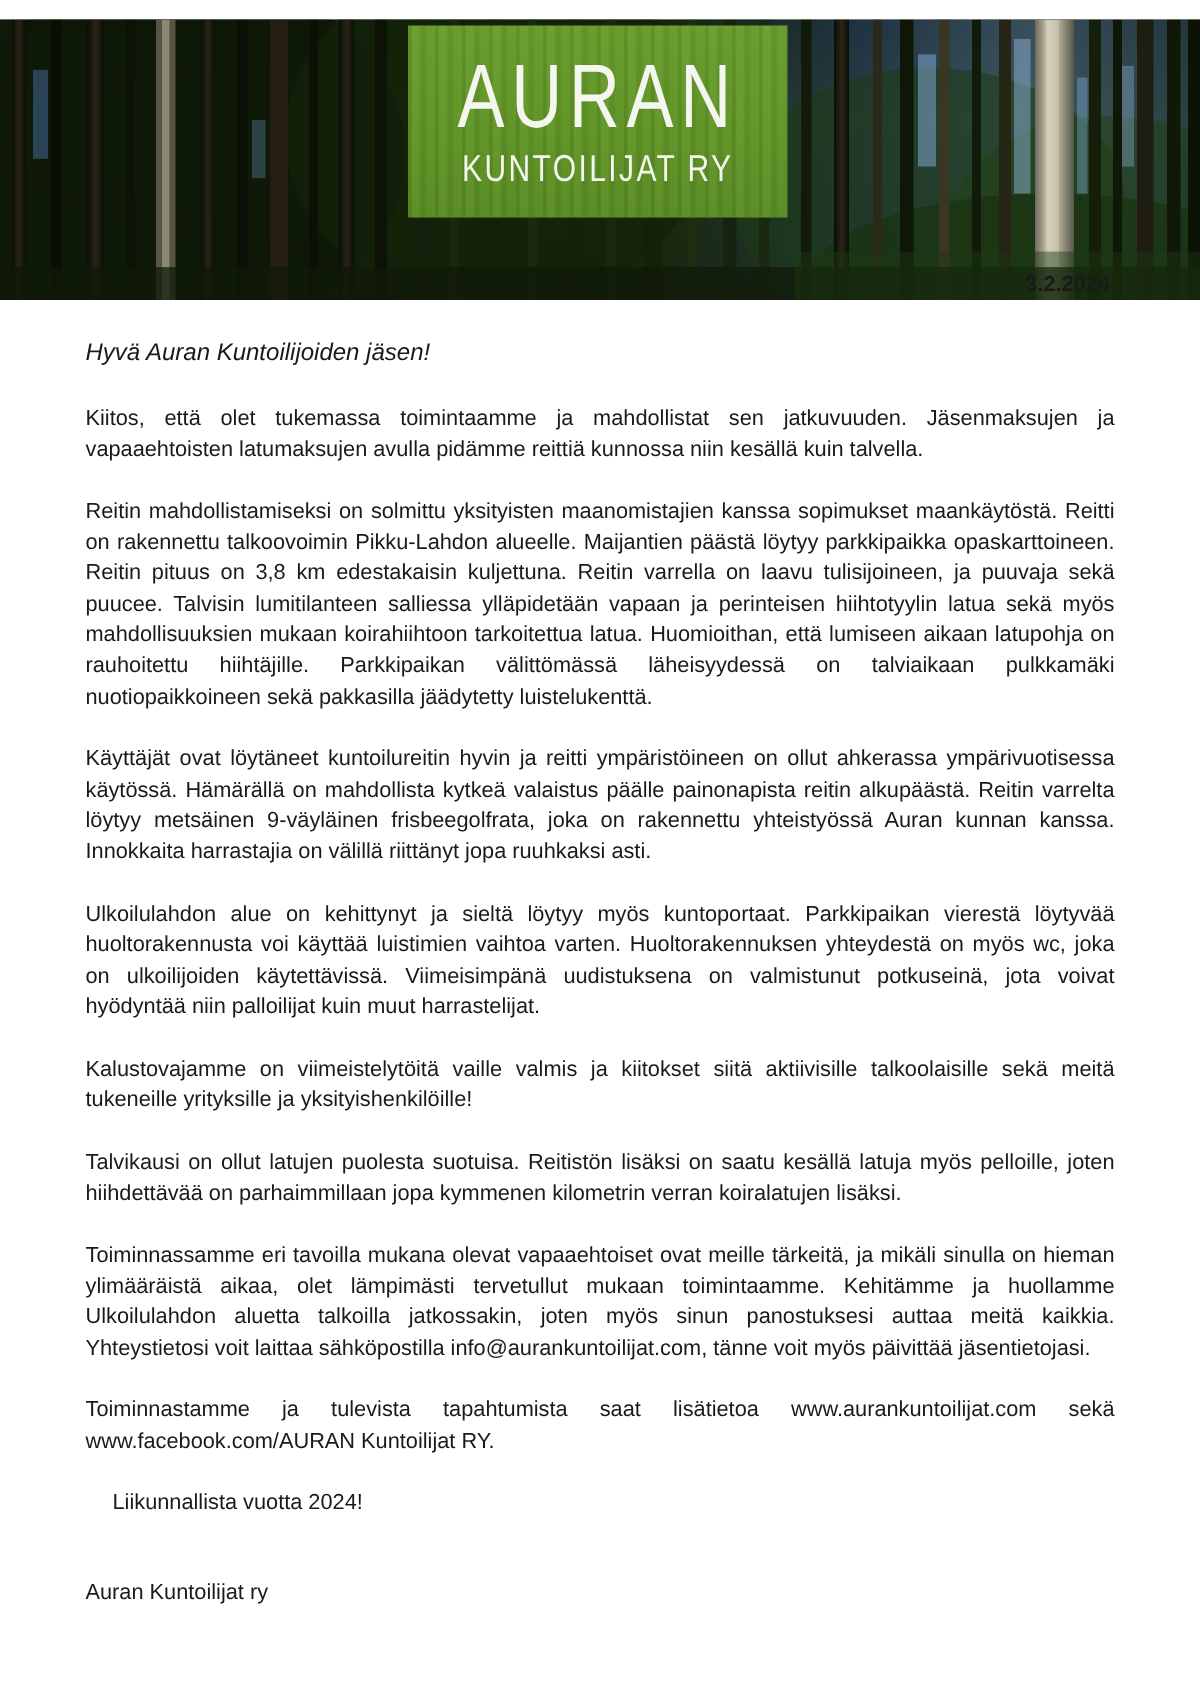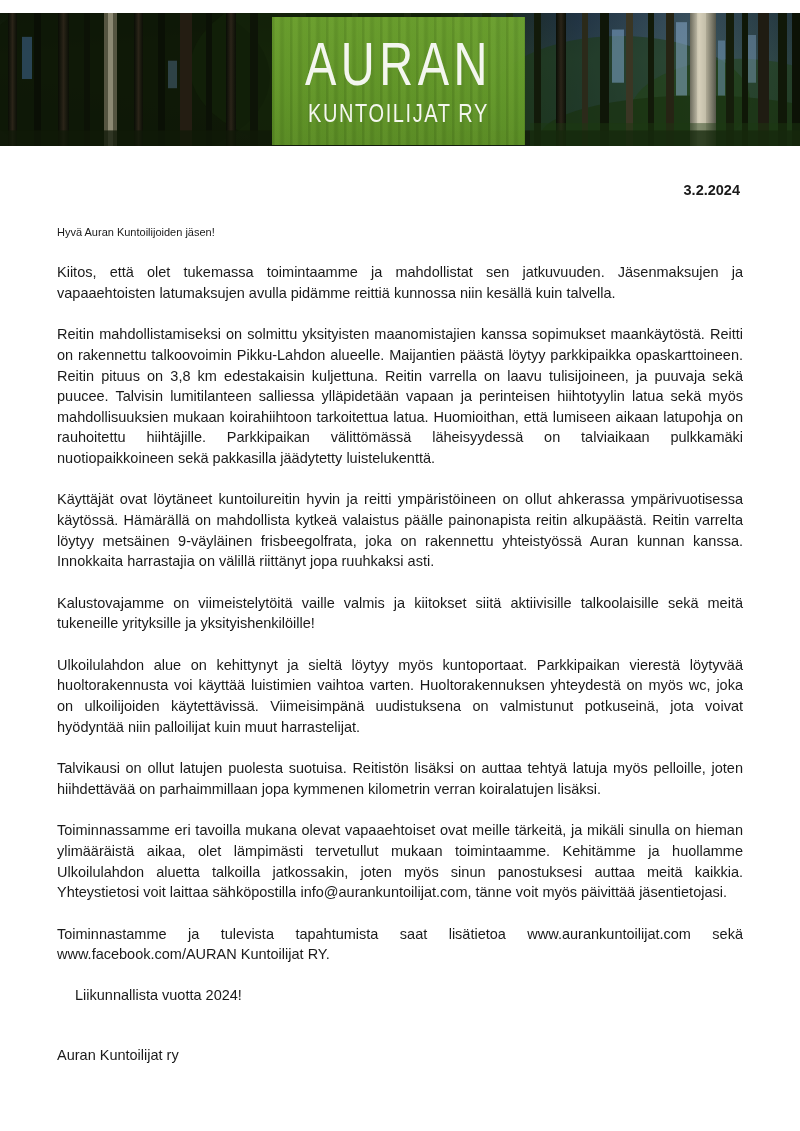--- a/index.html
+++ b/index.html
@@ -16,21 +16,21 @@
     color: #1a1a1a;
     overflow: hidden;
   }
 
   
   .header-banner {
     position: absolute;
     left: 0;
     top: 13px;
     width: 800px;
-    height: 133px;
+    height: 187px;
     overflow: hidden;
     background: #0d1408;
   }
   .forest-photo {
     position: absolute;
     inset: 0;
     width: 100%;
     height: 100%;
   }
   .forest-photo svg {
@@ -113,23 +113,24 @@
   }
   .letter-date {
     text-align: right;
     font-size: 14.5px;
     line-height: 1.2;
     margin: 0 0 26px 0;
     padding-right: 3px;
     font-weight: bold;
   }
   .salutation {
-    font-size: 11px;
+    font-size: 16px;
     line-height: 1.35;
     margin: 0 0 22px 0;
+    font-style: italic;
   }
   .para {
     font-size: 14.5px;
     line-height: 1.42;
     margin: 0 0 21px 0;
     text-align: justify;
     text-justify: inter-word;
     hyphens: none;
   }
   .closing {
@@ -251,22 +252,22 @@
 
 <div class="letter">
 
   <div class="letter-date">3.2.2024</div>
 
   <p class="salutation">Hyvä Auran Kuntoilijoiden jäsen!</p>
 
   <p class="para">Kiitos, että olet tukemassa toimintaamme ja mahdollistat sen jatkuvuuden. Jäsenmaksujen ja vapaaehtoisten latumaksujen avulla pidämme reittiä kunnossa niin kesällä kuin talvella.</p>
   <p class="para">Reitin mahdollistamiseksi on solmittu yksityisten maanomistajien kanssa sopimukset maankäytöstä. Reitti on rakennettu talkoovoimin Pikku-Lahdon alueelle. Maijantien päästä löytyy parkkipaikka opaskarttoineen. Reitin pituus on 3,8 km edestakaisin kuljettuna. Reitin varrella on laavu tulisijoineen, ja puuvaja sekä puucee. Talvisin lumitilanteen salliessa ylläpidetään vapaan ja perinteisen hiihtotyylin latua sekä myös mahdollisuuksien mukaan koirahiihtoon tarkoitettua latua. Huomioithan, että lumiseen aikaan latupohja on rauhoitettu hiihtäjille. Parkkipaikan välittömässä läheisyydessä on talviaikaan pulkkamäki nuotiopaikkoineen sekä pakkasilla jäädytetty luistelukenttä.</p>
   <p class="para">Käyttäjät ovat löytäneet kuntoilureitin hyvin ja reitti ympäristöineen on ollut ahkerassa ympärivuotisessa käytössä. Hämärällä on mahdollista kytkeä valaistus päälle painonapista reitin alkupäästä. Reitin varrelta löytyy metsäinen 9-väyläinen frisbeegolfrata, joka on rakennettu yhteistyössä Auran kunnan kanssa. Innokkaita harrastajia on välillä riittänyt jopa ruuhkaksi asti.</p>
+  <p class="para">Ulkoilulahdon alue on kehittynyt ja sieltä löytyy myös kuntoportaat. Parkkipaikan vierestä löytyvää huoltorakennusta voi käyttää luistimien vaihtoa varten. Huoltorakennuksen yhteydestä on myös wc, joka on ulkoilijoiden käytettävissä. Viimeisimpänä uudistuksena on valmistunut potkuseinä, jota voivat hyödyntää niin palloilijat kuin muut harrastelijat.</p>
   <p class="para">Kalustovajamme on viimeistelytöitä vaille valmis ja kiitokset siitä aktiivisille talkoolaisille sekä meitä tukeneille yrityksille ja yksityishenkilöille!</p>
-  <p class="para">Ulkoilulahdon alue on kehittynyt ja sieltä löytyy myös kuntoportaat. Parkkipaikan vierestä löytyvää huoltorakennusta voi käyttää luistimien vaihtoa varten. Huoltorakennuksen yhteydestä on myös wc, joka on ulkoilijoiden käytettävissä. Viimeisimpänä uudistuksena on valmistunut potkuseinä, jota voivat hyödyntää niin palloilijat kuin muut harrastelijat.</p>
-  <p class="para">Talvikausi on ollut latujen puolesta suotuisa. Reitistön lisäksi on auttaa tehtyä latuja myös pelloille, joten hiihdettävää on parhaimmillaan jopa kymmenen kilometrin verran koiralatujen lisäksi.</p>
+  <p class="para">Talvikausi on ollut latujen puolesta suotuisa. Reitistön lisäksi on saatu kesällä latuja myös pelloille, joten hiihdettävää on parhaimmillaan jopa kymmenen kilometrin verran koiralatujen lisäksi.</p>
   <p class="para">Toiminnassamme eri tavoilla mukana olevat vapaaehtoiset ovat meille tärkeitä, ja mikäli sinulla on hieman ylimääräistä aikaa, olet lämpimästi tervetullut mukaan toimintaamme. Kehitämme ja huollamme Ulkoilulahdon aluetta talkoilla jatkossakin, joten myös sinun panostuksesi auttaa meitä kaikkia. Yhteystietosi voit laittaa sähköpostilla info@aurankuntoilijat.com, tänne voit myös päivittää jäsentietojasi.</p>
   <p class="para">Toiminnastamme ja tulevista tapahtumista saat lisätietoa www.aurankuntoilijat.com sekä www.facebook.com/AURAN Kuntoilijat RY.</p>
 
   <p class="closing">Liikunnallista vuotta 2024!</p>
 
   <p class="signature">Auran Kuntoilijat ry</p>
 </div>
 
 </body></html>

